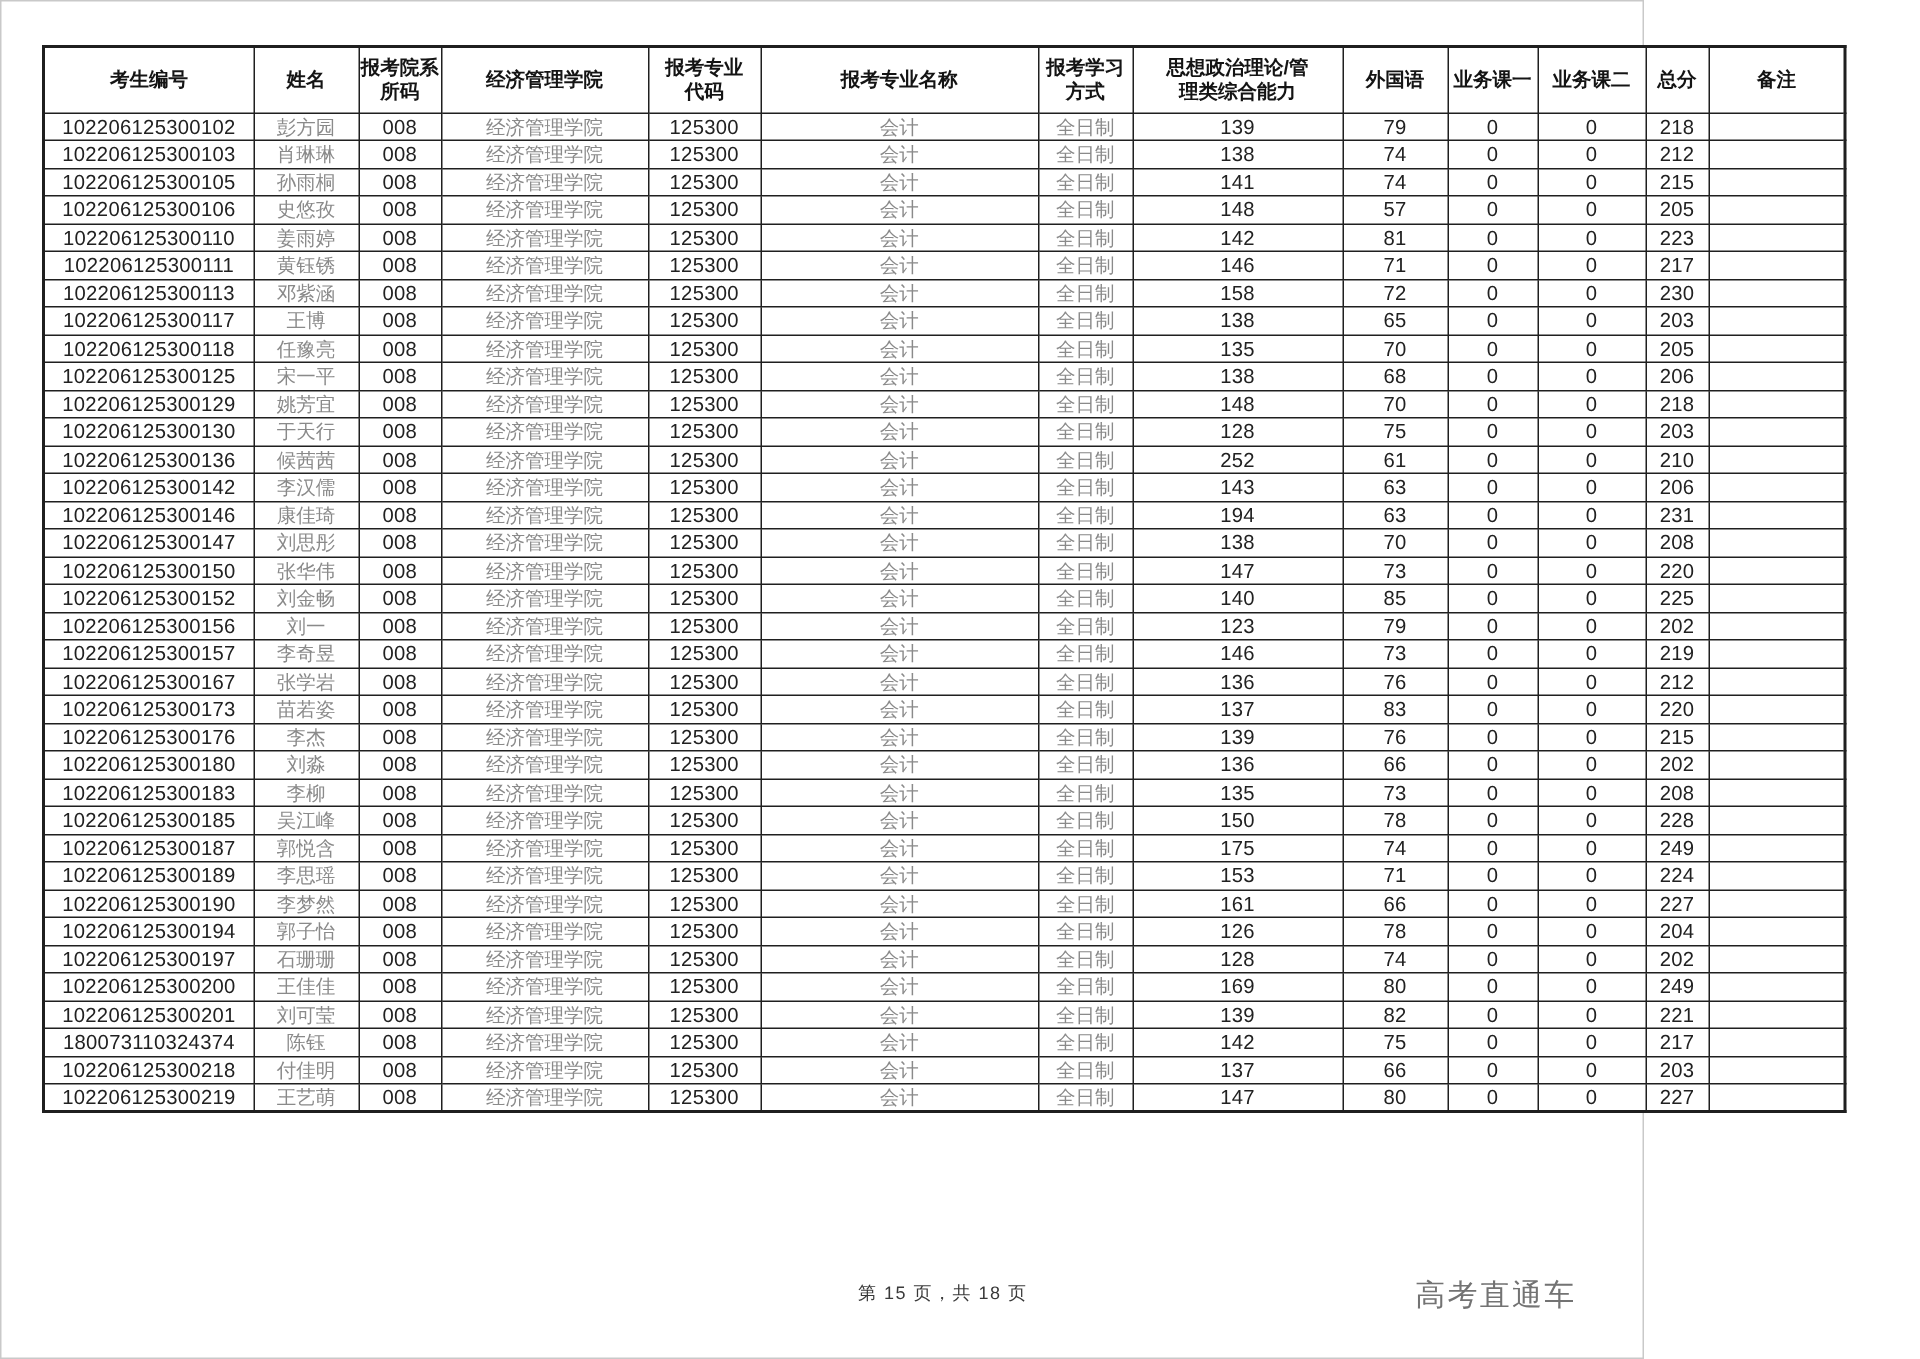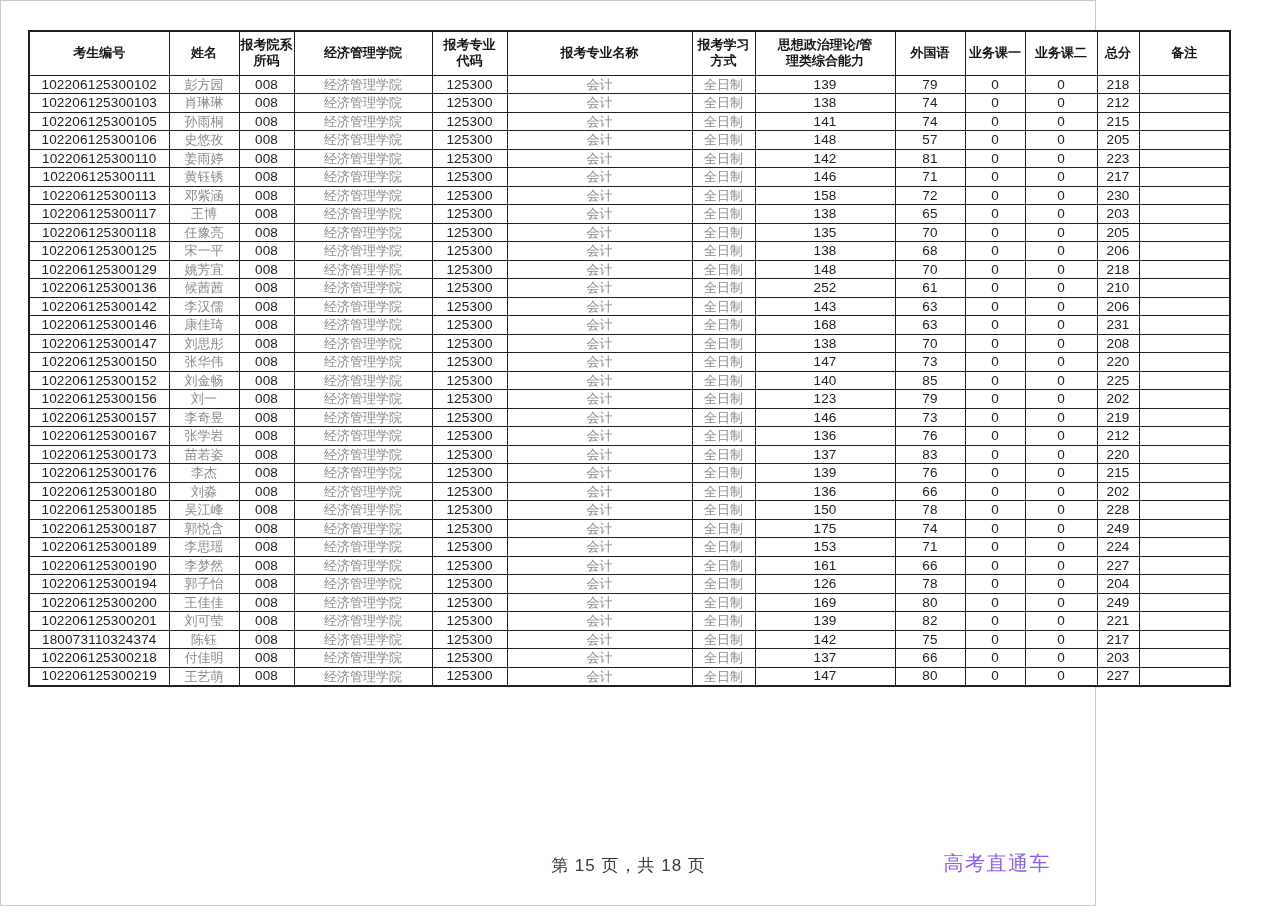--- a/index.html
+++ b/index.html
@@ -38,26 +38,26 @@
     white-space: pre-line;
     line-height: 1.25;
   }
   table.score-table td { height: 18.5px; line-height: 1; }
   td.num { font-size: 13.5px; color: #212121; font-weight: 400; letter-spacing: 0.2px; }
   td.cn  { font-size: 13px;   color: #8a8a8a; }
   td.remark { font-size: 13px; color: #212121; }
   .footer-pageinfo {
     position: absolute; left: 27px; top: 853px; width: 1201px;
     text-align: center;
-    font-size: 17px; color: #3a3a3a;
+    font-size: 12px; color: #3a3a3a;
     letter-spacing: 1px;
   }
   .watermark {
     position: absolute; right: 44px; top: 849px;
-    font-size: 20px; color: #8b5cf6;
+    font-size: 20px; color: #737373;
     letter-spacing: 1.5px;
   }
 </style>
 </head>
 <body>
 
 <div id="page">
 
   <table class="score-table">
     <colgroup>
@@ -256,20 +256,35 @@
       <td class="cn">会计</td>
       <td class="cn">全日制</td>
       <td class="num">148</td>
       <td class="num">70</td>
       <td class="num">0</td>
       <td class="num">0</td>
       <td class="num">218</td>
       <td class="remark"></td>
     </tr>
         <tr>
+      <td class="num">102206125300130</td>
+      <td class="cn">于天行</td>
+      <td class="num">008</td>
+      <td class="cn">经济管理学院</td>
+      <td class="num">125300</td>
+      <td class="cn">会计</td>
+      <td class="cn">全日制</td>
+      <td class="num">128</td>
+      <td class="num">75</td>
+      <td class="num">0</td>
+      <td class="num">0</td>
+      <td class="num">203</td>
+      <td class="remark"></td>
+    </tr>
+        <tr>
       <td class="num">102206125300136</td>
       <td class="cn">候茜茜</td>
       <td class="num">008</td>
       <td class="cn">经济管理学院</td>
       <td class="num">125300</td>
       <td class="cn">会计</td>
       <td class="cn">全日制</td>
       <td class="num">252</td>
       <td class="num">61</td>
       <td class="num">0</td>
@@ -293,21 +308,21 @@
       <td class="remark"></td>
     </tr>
         <tr>
       <td class="num">102206125300146</td>
       <td class="cn">康佳琦</td>
       <td class="num">008</td>
       <td class="cn">经济管理学院</td>
       <td class="num">125300</td>
       <td class="cn">会计</td>
       <td class="cn">全日制</td>
-      <td class="num">168</td>
+      <td class="num">194</td>
       <td class="num">63</td>
       <td class="num">0</td>
       <td class="num">0</td>
       <td class="num">231</td>
       <td class="remark"></td>
     </tr>
         <tr>
       <td class="num">102206125300147</td>
       <td class="cn">刘思彤</td>
       <td class="num">008</td>
@@ -436,20 +451,35 @@
       <td class="cn">会计</td>
       <td class="cn">全日制</td>
       <td class="num">136</td>
       <td class="num">66</td>
       <td class="num">0</td>
       <td class="num">0</td>
       <td class="num">202</td>
       <td class="remark"></td>
     </tr>
         <tr>
+      <td class="num">102206125300183</td>
+      <td class="cn">李柳</td>
+      <td class="num">008</td>
+      <td class="cn">经济管理学院</td>
+      <td class="num">125300</td>
+      <td class="cn">会计</td>
+      <td class="cn">全日制</td>
+      <td class="num">135</td>
+      <td class="num">73</td>
+      <td class="num">0</td>
+      <td class="num">0</td>
+      <td class="num">208</td>
+      <td class="remark"></td>
+    </tr>
+        <tr>
       <td class="num">102206125300185</td>
       <td class="cn">吴江峰</td>
       <td class="num">008</td>
       <td class="cn">经济管理学院</td>
       <td class="num">125300</td>
       <td class="cn">会计</td>
       <td class="cn">全日制</td>
       <td class="num">150</td>
       <td class="num">78</td>
       <td class="num">0</td>
@@ -508,20 +538,35 @@
       <td class="num">008</td>
       <td class="cn">经济管理学院</td>
       <td class="num">125300</td>
       <td class="cn">会计</td>
       <td class="cn">全日制</td>
       <td class="num">126</td>
       <td class="num">78</td>
       <td class="num">0</td>
       <td class="num">0</td>
       <td class="num">204</td>
+      <td class="remark"></td>
+    </tr>
+        <tr>
+      <td class="num">102206125300197</td>
+      <td class="cn">石珊珊</td>
+      <td class="num">008</td>
+      <td class="cn">经济管理学院</td>
+      <td class="num">125300</td>
+      <td class="cn">会计</td>
+      <td class="cn">全日制</td>
+      <td class="num">128</td>
+      <td class="num">74</td>
+      <td class="num">0</td>
+      <td class="num">0</td>
+      <td class="num">202</td>
       <td class="remark"></td>
     </tr>
         <tr>
       <td class="num">102206125300200</td>
       <td class="cn">王佳佳</td>
       <td class="num">008</td>
       <td class="cn">经济管理学院</td>
       <td class="num">125300</td>
       <td class="cn">会计</td>
       <td class="cn">全日制</td>

